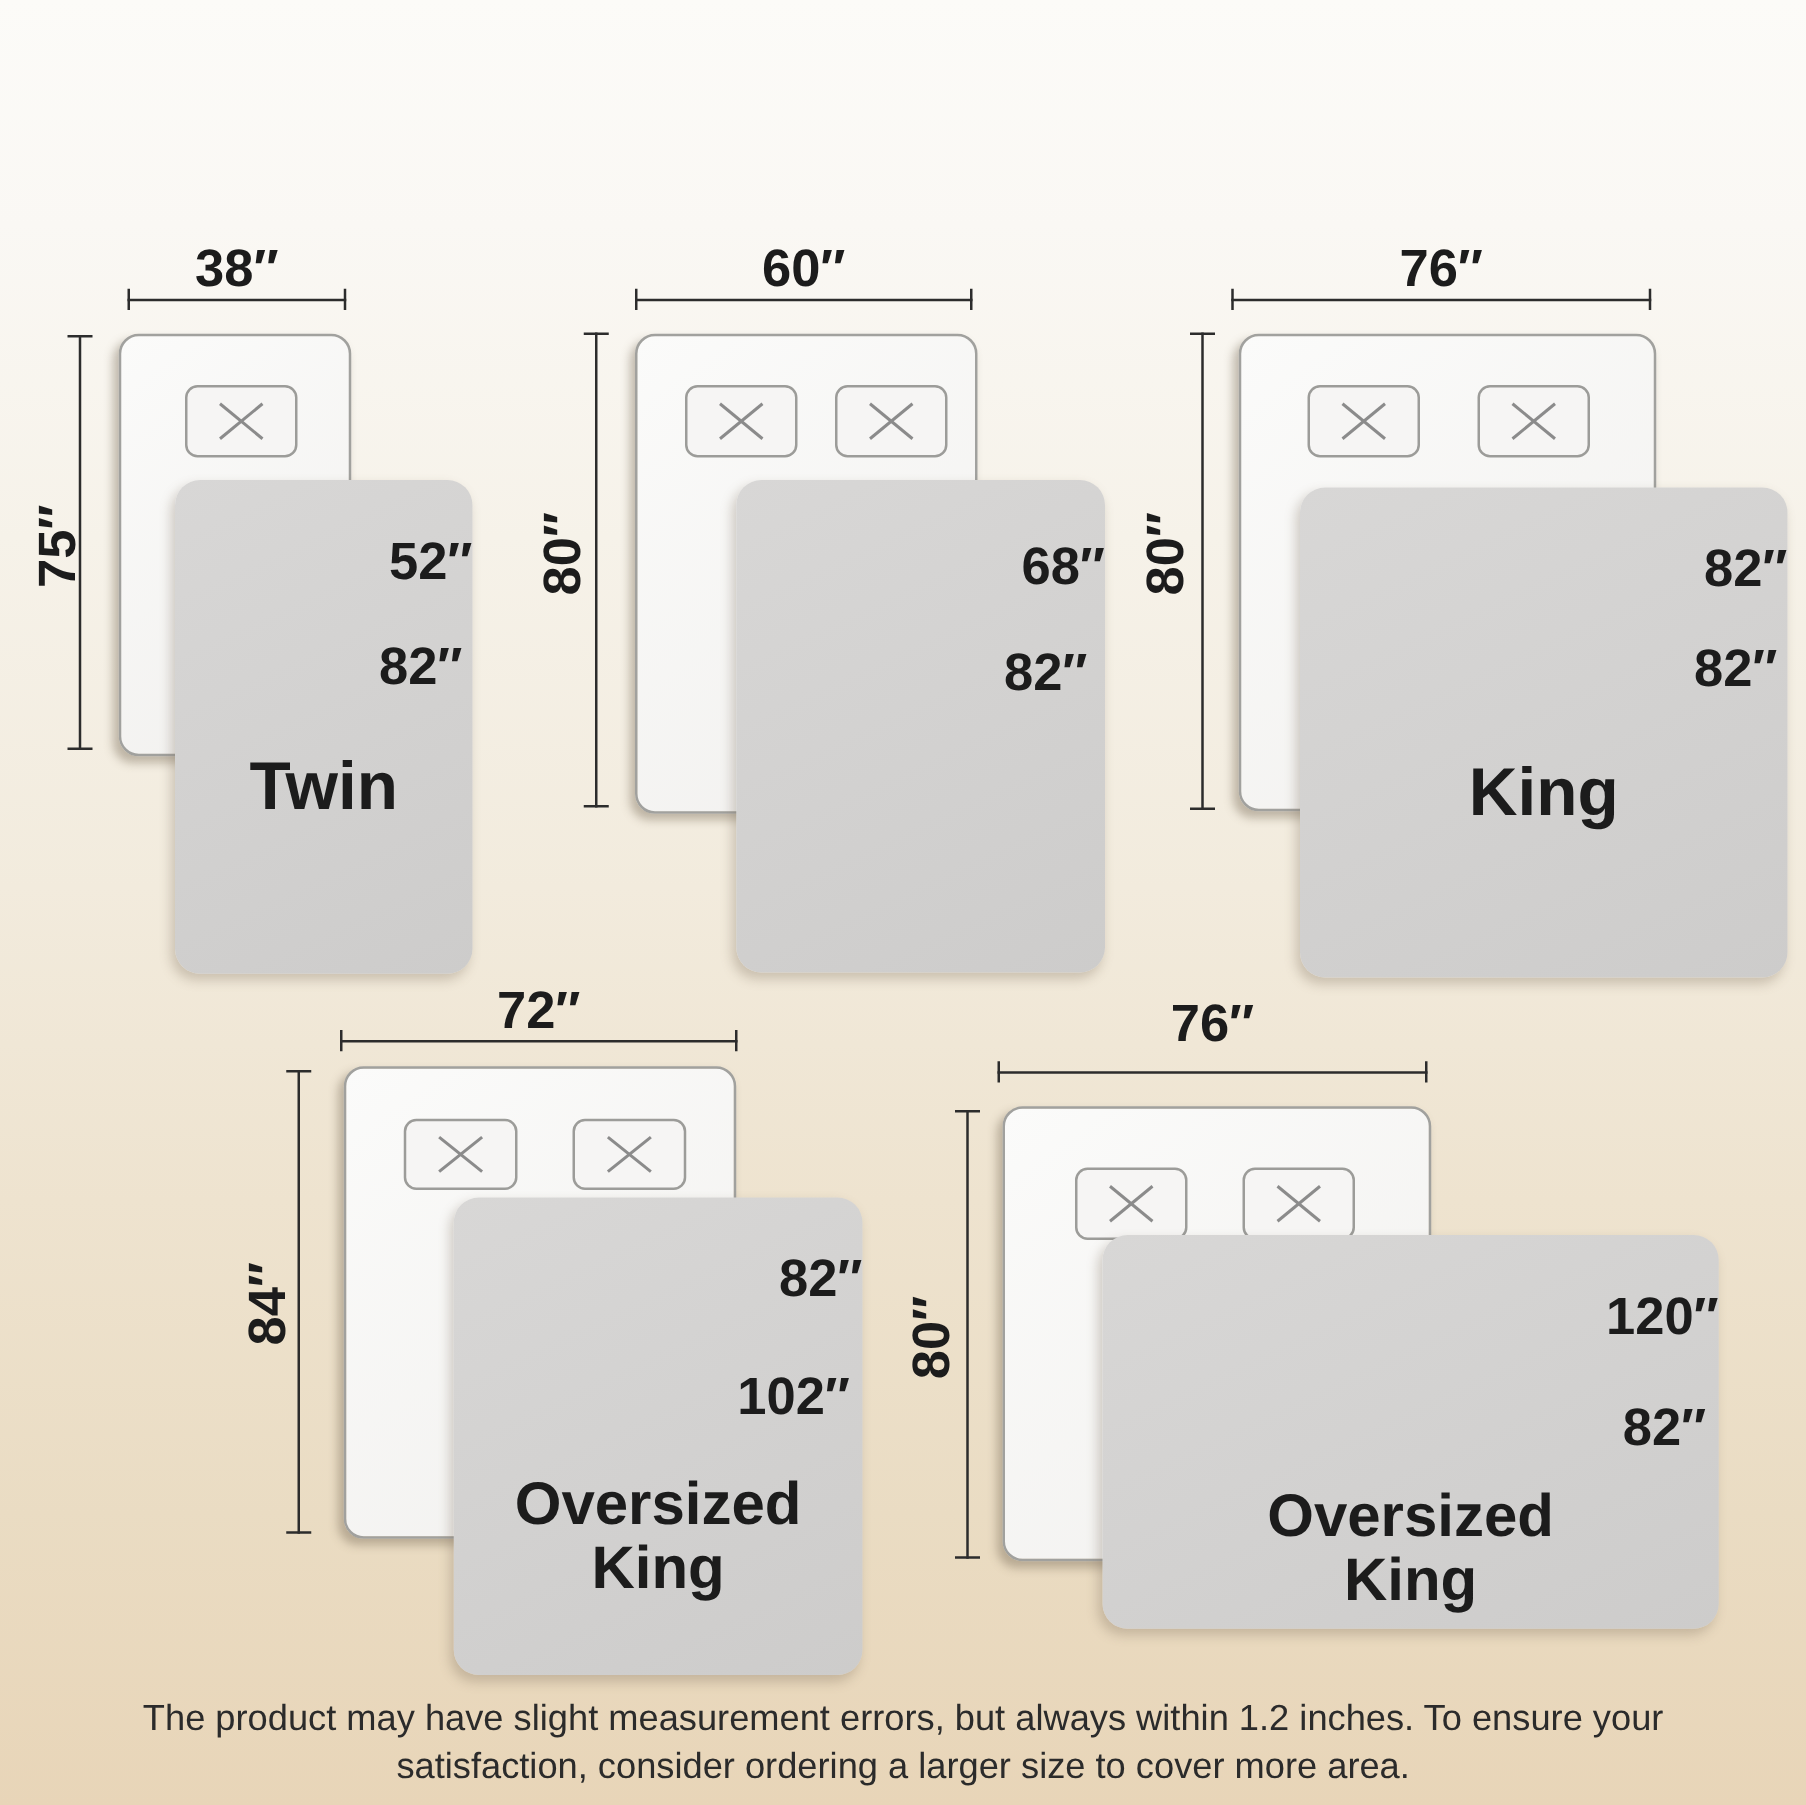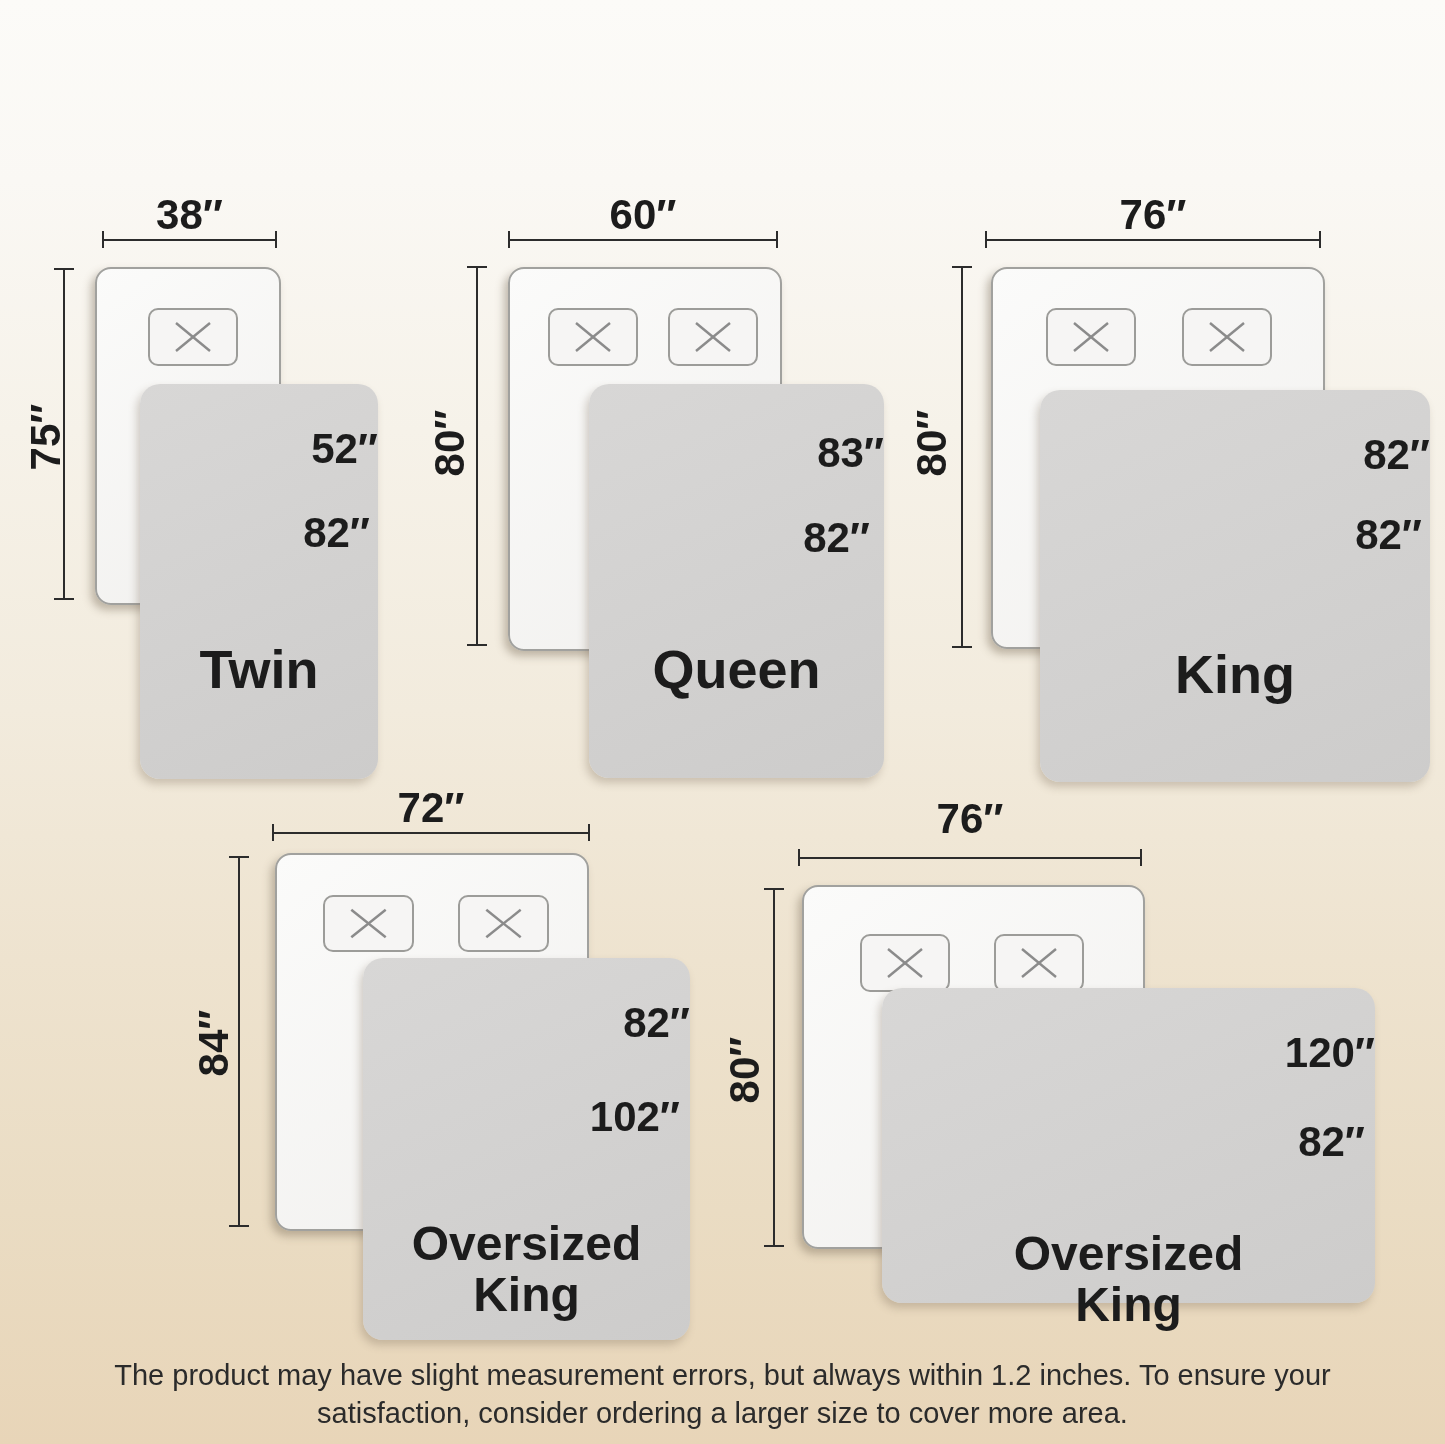--- a/index.html
+++ b/index.html
@@ -49,21 +49,21 @@
   .pillow svg{display:block;width:100%;height:100%;}
   .blanket{
     position:absolute;
     background:linear-gradient(155deg,#d8d7d6,#cdcccb);
     border-radius:20px;
     box-shadow:-3px 5px 9px rgba(125,110,90,0.33);
   }
   .btop{left:0;right:0;text-align:right;margin-top:38px;}
   .bname{
     position:absolute;left:0;right:0;text-align:center;
-    font-weight:700;color:#1c1c1c;font-size:54px;line-height:56px;margin-top:40px;
+    font-weight:700;color:#1c1c1c;font-size:54px;line-height:56px;
   }
   .bname.small{font-size:48px;line-height:51px;}
   .footer{
     position:absolute;left:0;top:1356px;width:100%;
     text-align:center;color:#2b2b2b;font-size:29px;line-height:38px;
     font-weight:400;
   }
 </style>
 </head>
 <body>
@@ -104,23 +104,22 @@
           </svg>
       </div>
       <div class="pillow" style="left:158px;top:39px;width:86px;height:54px;">
         <svg viewBox="0 0 86 54" preserveAspectRatio="none">
             <line x1="26" y1="13" x2="60" y2="41" stroke="#8b8b8b" stroke-width="2.4"></line>
             <line x1="60" y1="13" x2="26" y2="41" stroke="#8b8b8b" stroke-width="2.4"></line>
           </svg>
       </div>
     </div>
     <div class="blanket" style="left:589px;top:384px;width:295px;height:394px;">
-      <div class="lbl dimlbl btop" style="top:8px;">83″</div>
+      <div class="lbl dimlbl btop" style="top:8px;">68″</div>
       <div class="lbl dimlbl" style="right:14px;top:131px;">82″</div>
-      <div class="bname" style="top:217px;">Queen</div>
     </div>
   </div>
 
   <div class="bed">
     <div class="hdim" style="left:985px;top:239px;width:336px;"></div>
     <div class="lbl dimlbl" style="left:985px;top:192px;width:336px;">76″</div>
     <div class="vdim" style="left:961px;top:266px;height:382px;"></div>
     <div class="lbl dimlbl vlabel" style="left:886px;top:420px;width:92px;">80″</div>
     <div class="mattress" style="left:991px;top:267px;width:330px;height:378px;">
       <div class="pillow" style="left:53px;top:39px;width:86px;height:54px;">

